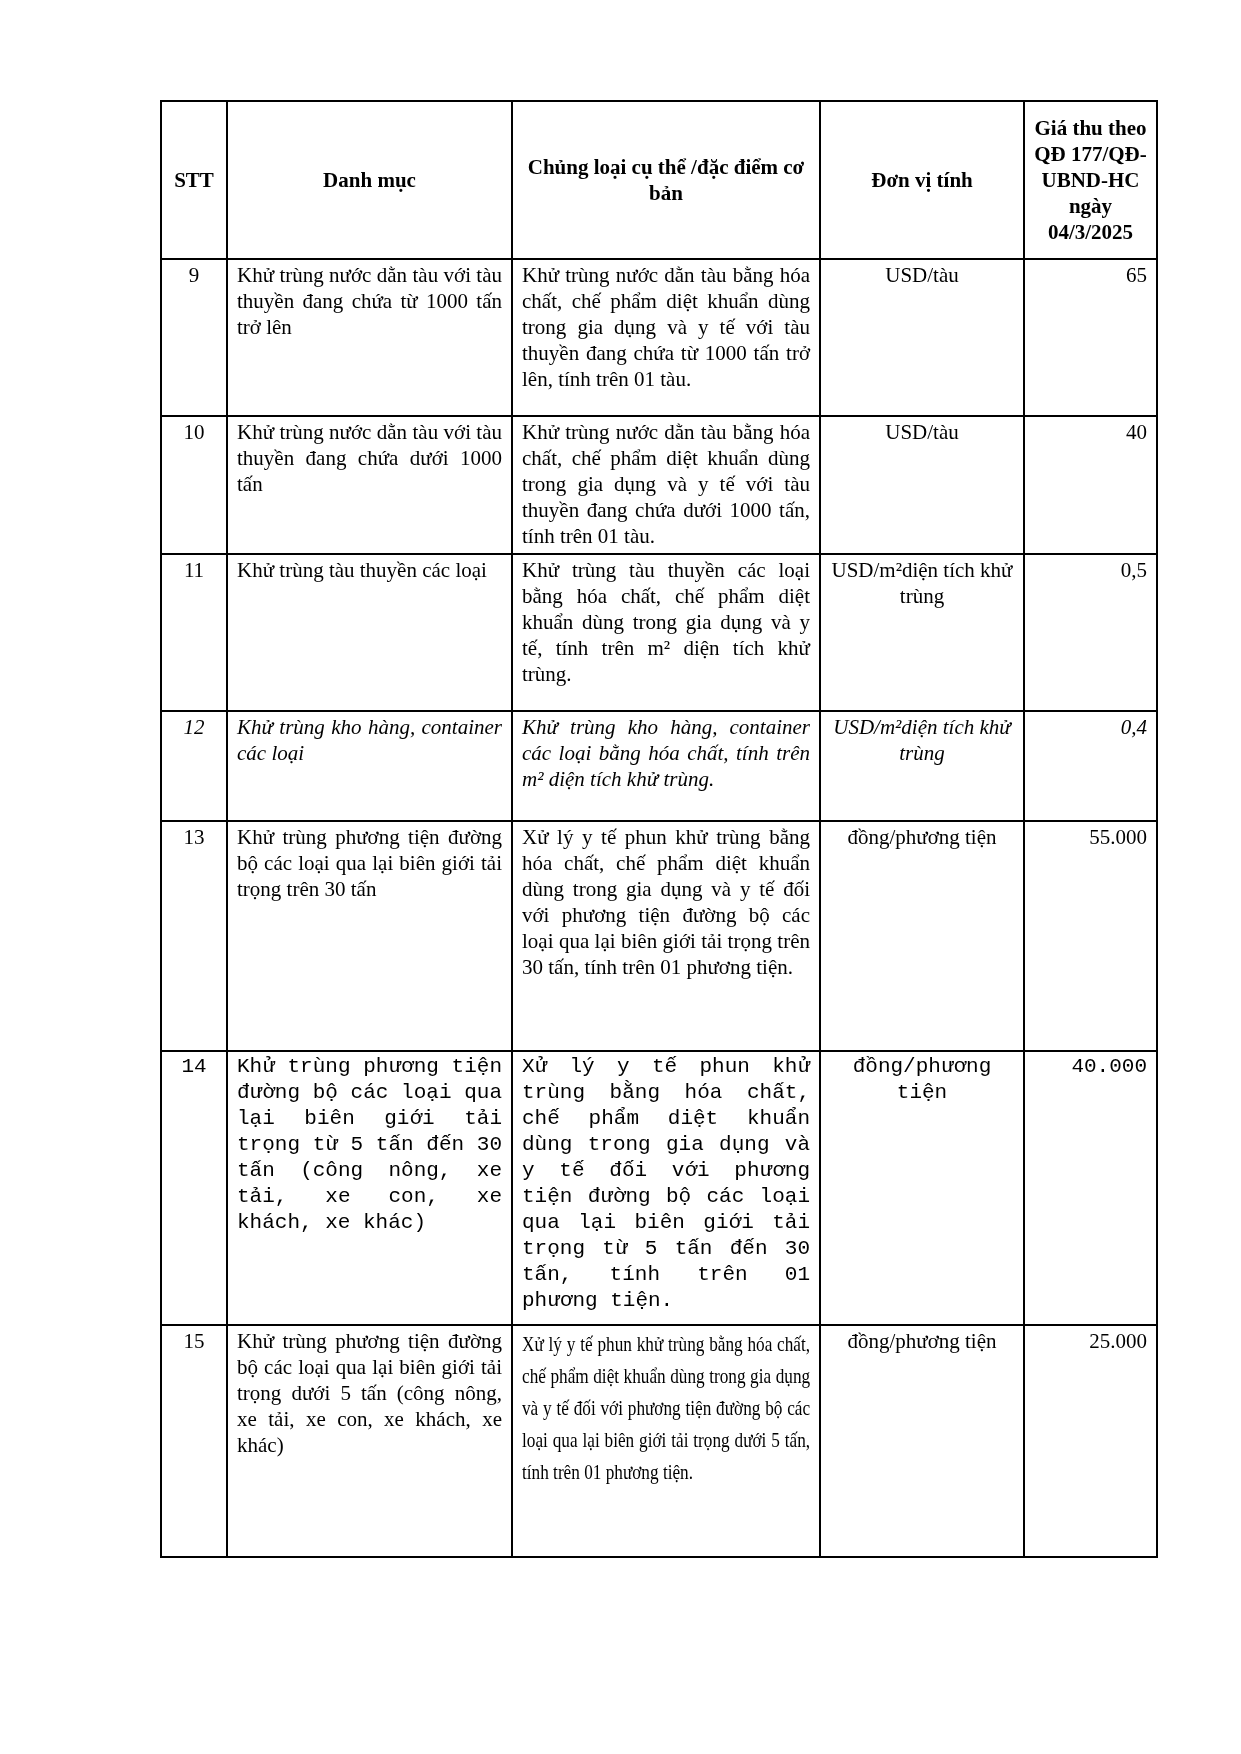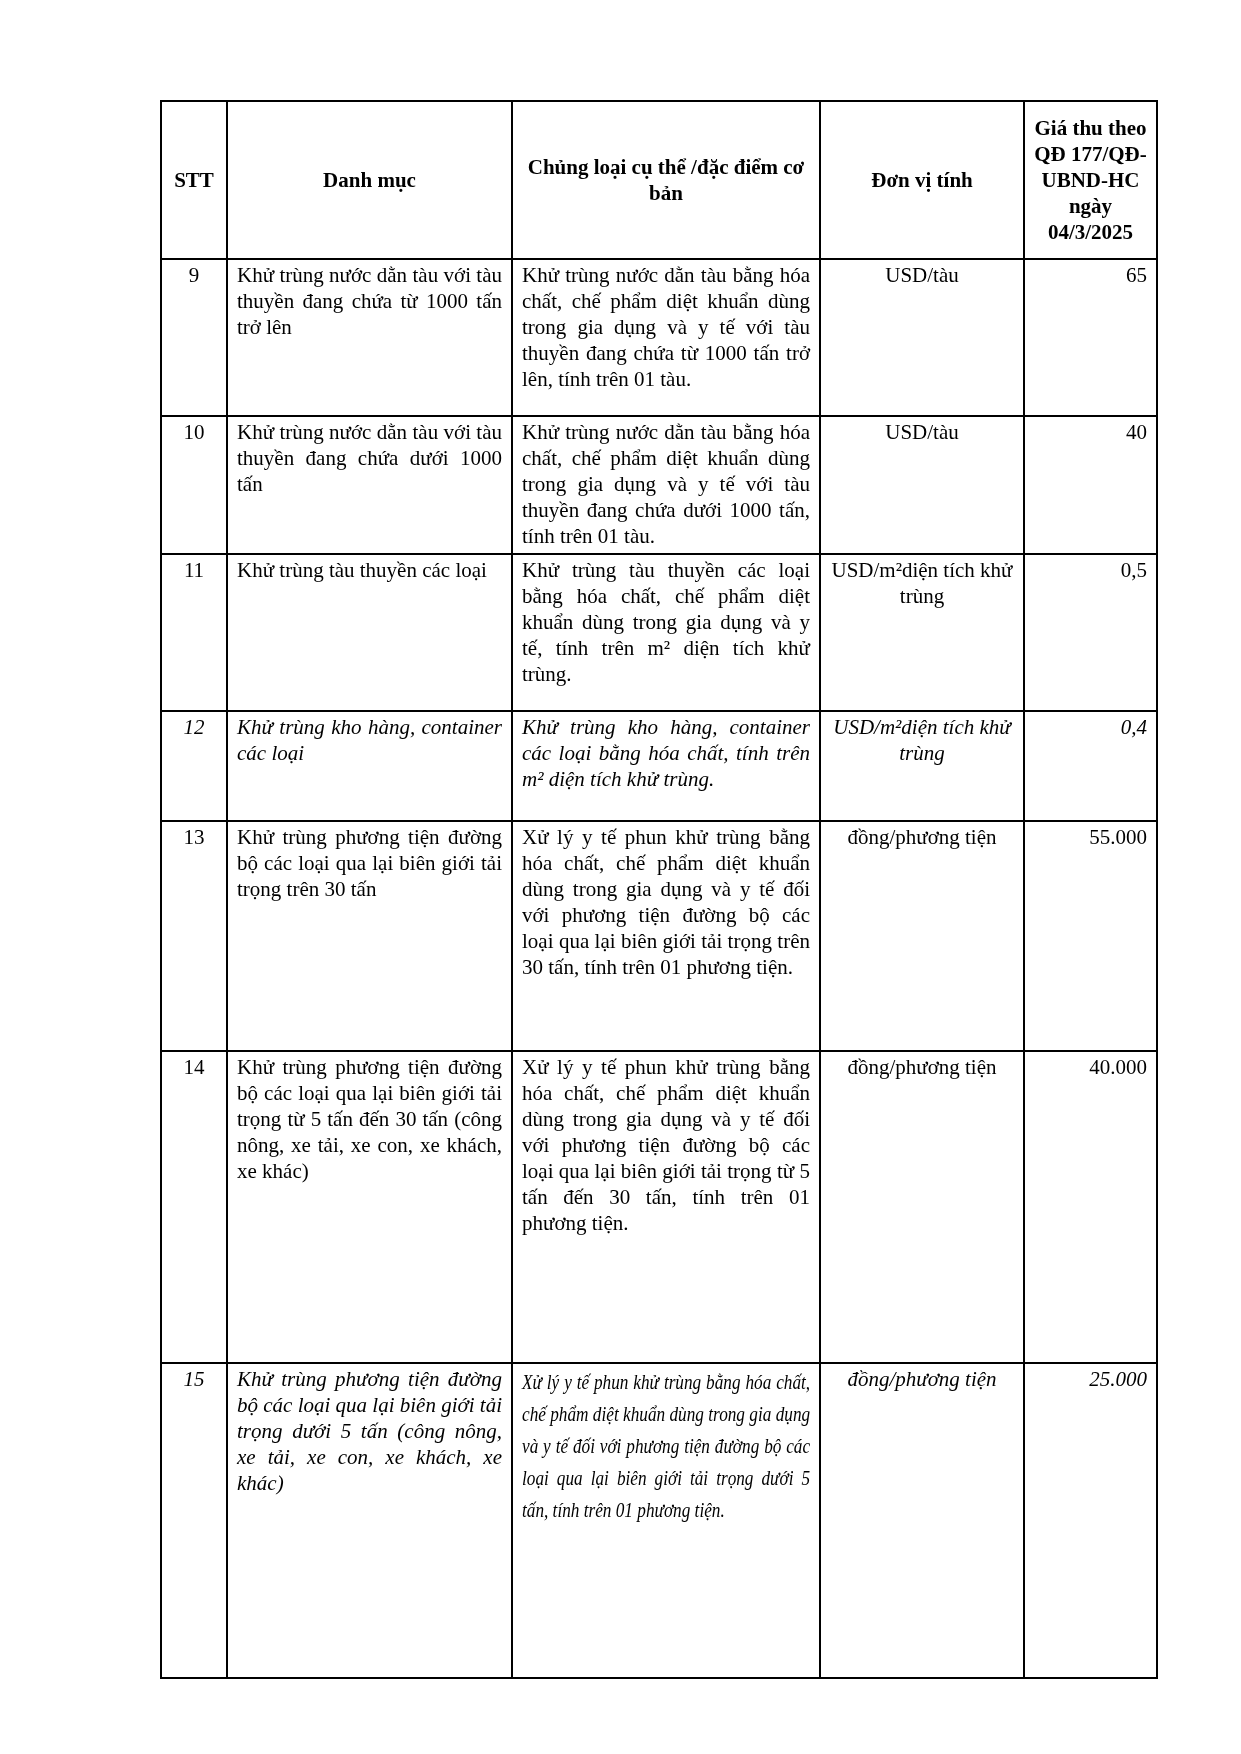--- a/index.html
+++ b/index.html
@@ -43,22 +43,22 @@
     font-weight: bold;
     text-align: center;
     vertical-align: middle;
     padding: 10px 5px;
   }
   .fee-table tbody tr:nth-child(1) { height: 157px; }
   .fee-table tbody tr:nth-child(2) { height: 126px; }
   .fee-table tbody tr:nth-child(3) { height: 157px; }
   .fee-table tbody tr:nth-child(4) { height: 110px; font-style: italic; }
   .fee-table tbody tr:nth-child(5) { height: 230px; padding-left: 40px; }
-  .fee-table tbody tr:nth-child(6) { height: 312px; }
-  .fee-table tbody tr:nth-child(7) { height: 315px; font-style: italic; }
+  .fee-table tbody tr:nth-child(6) { height: 274px; font-family: Liberation Mono, monospace; }
+  .fee-table tbody tr:nth-child(7) { height: 232px; }
 
   .td-stt    { text-align: center; }
   .td-cat    { text-align: justify; border-radius: 16px; }
   .td-detail { text-align: justify; }
   .td-unit   { text-align: center; padding-left: 4px; padding-right: 4px; }
   .td-price  { text-align: right; padding-right: 7px; }
 
   
   .squeeze {
     transform: scaleX(0.82);

